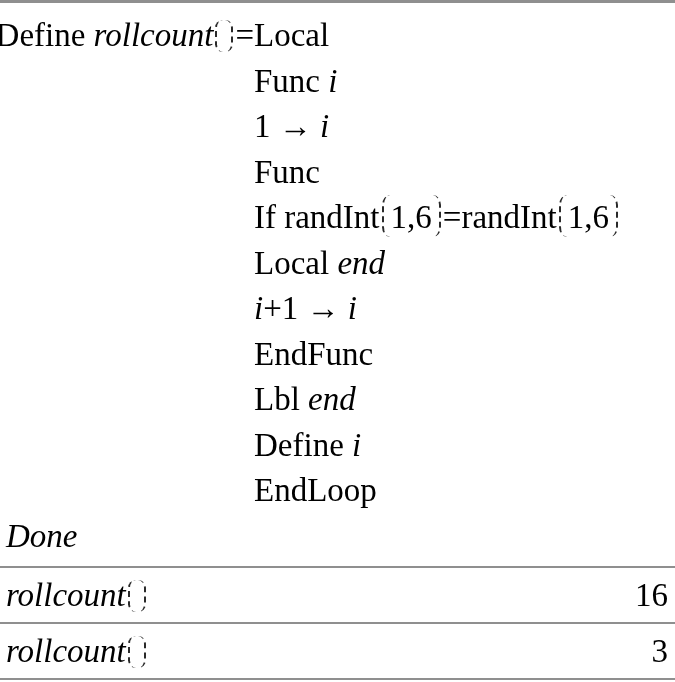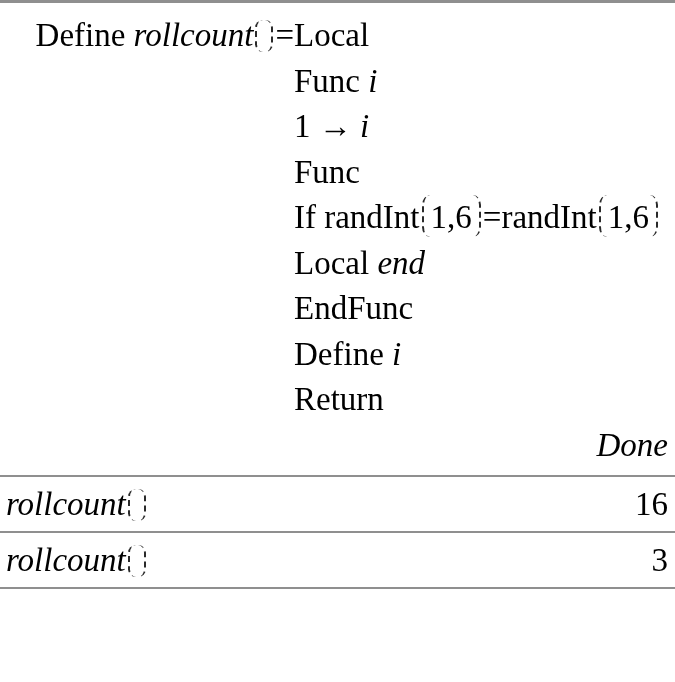--- a/index.html
+++ b/index.html
@@ -19,32 +19,31 @@
     height: 682px;
     background: var(--bg);
     color: var(--text);
     font-size: 33px;
     overflow: hidden;
   }
   .hr { height: 2px; background: var(--divider); width: 100%; }
   .hr.top { height: 3px; }
 
   
-  .program { padding: 10px 7px 7px 6px; margin-left: 40px; }
+  .program { padding: 10px 7px 7px 6px; }
   .codebody { position: relative; margin-left: 248px; }
   .prefix {
     position: absolute;
     right: 100%;
     top: 0;
     white-space: nowrap;
     line-height: 45.5px;
   }
   .line { line-height: 45.5px; white-space: nowrap; }
   .done {
-    text-align: right;
     font-style: italic;
     line-height: 45.5px;
   }
   .it { font-style: italic; }
 
   
   .lp, .rp {
     display: inline-block;
     width: 8px;
     height: 32px;
@@ -84,23 +83,25 @@
   <section class="program">
     <div class="codebody">
       <span class="prefix"><span>Define </span><span class="it">rollcount</span><span class="lp"></span><span class="rp"></span><span>=</span></span>
       <div>
           <div class="line"><span>Local</span></div>
           <div class="line"><span>Func </span><span class="it">i</span></div>
           <div class="line"><span>1 → </span><span class="it">i</span></div>
           <div class="line"><span>Func</span></div>
           <div class="line"><span>If randInt</span><span class="lp tall"></span><span>1,6</span><span class="rp tall"></span><span>=randInt</span><span class="lp tall"></span><span>1,6</span><span class="rp tall"></span></div>
           <div class="line"><span>Local </span><span class="it">end</span></div>
+          <div class="line"><span class="it">i</span><span>+1 → </span><span class="it">i</span></div>
           <div class="line"><span>EndFunc</span></div>
+          <div class="line"><span>Lbl </span><span class="it">end</span></div>
           <div class="line"><span>Define </span><span class="it">i</span></div>
-          <div class="line"><span>Return</span></div>
+          <div class="line"><span>EndLoop</span></div>
         </div>
     </div>
     <div class="done">Done</div>
   </section>
 
   <div class="hr"></div>
 
   <section class="row">
     <span class="entry"><span class="it">rollcount</span><span class="lp"></span><span class="rp"></span></span>
     <span class="value">16</span>

